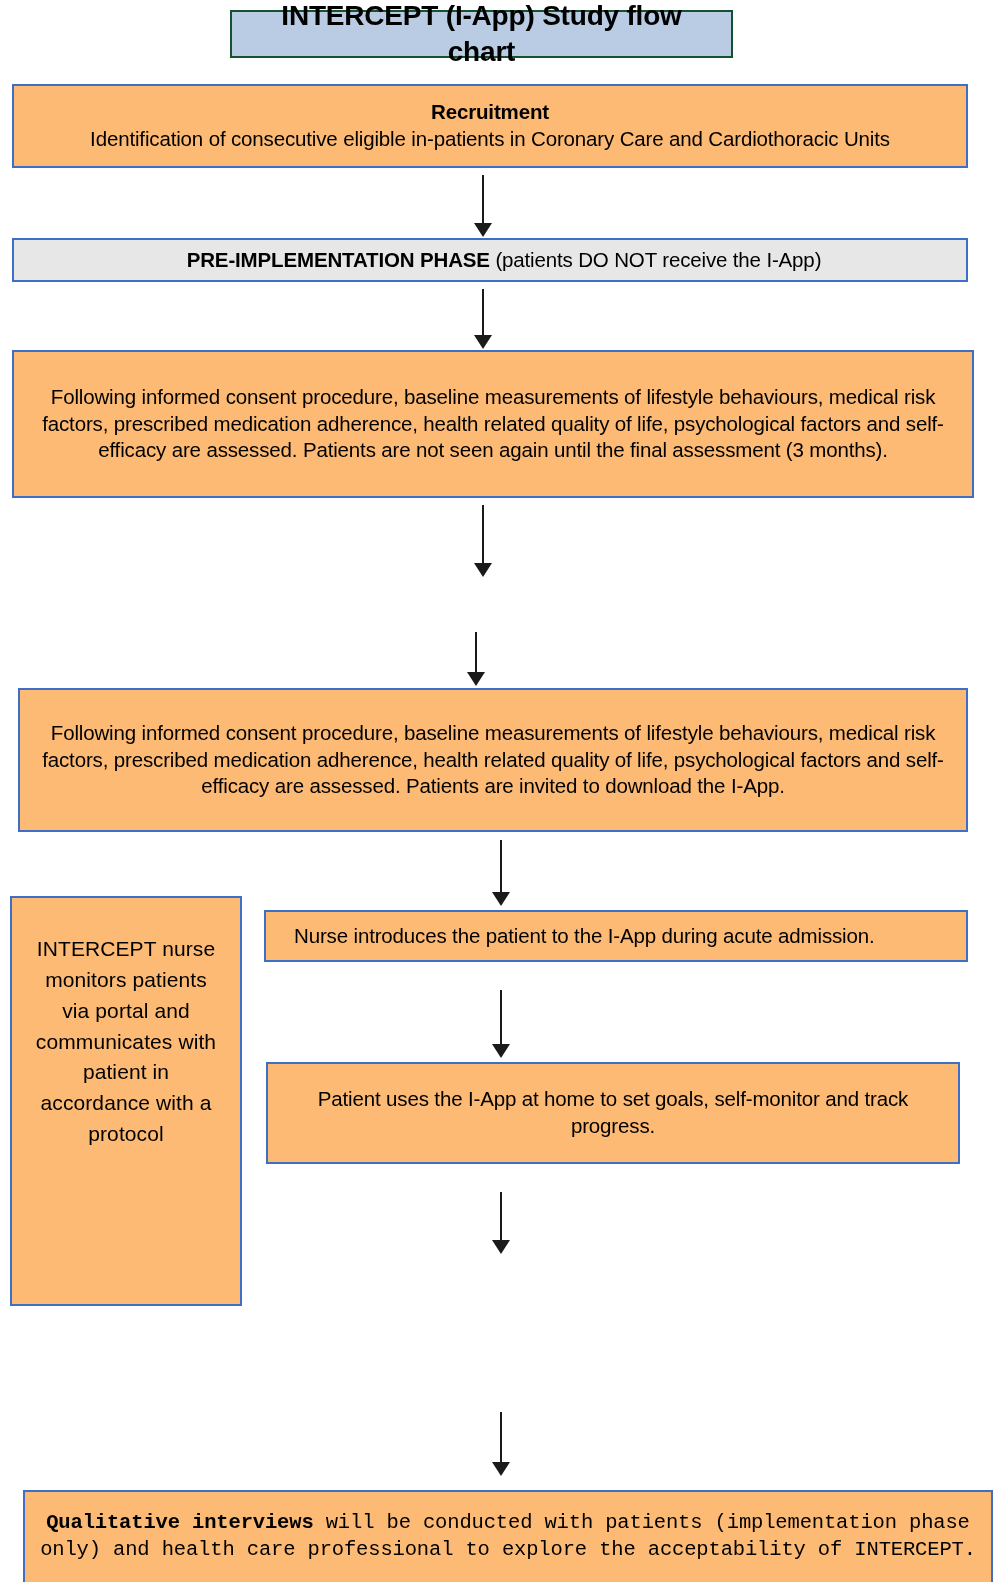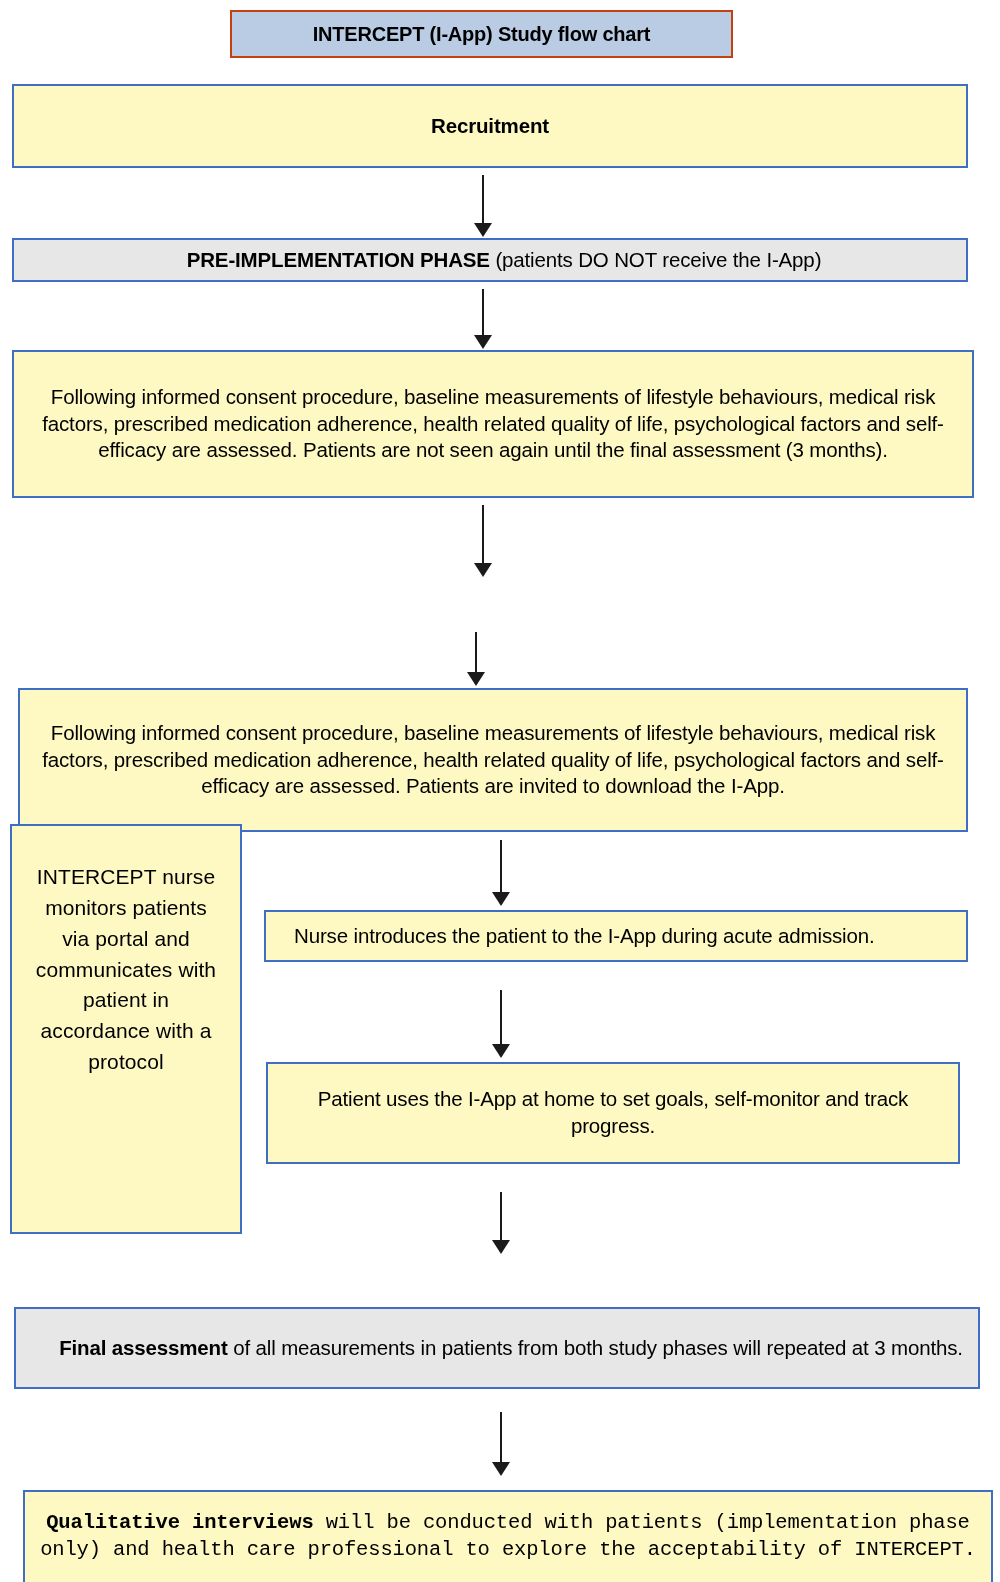--- a/index.html
+++ b/index.html
@@ -19,41 +19,41 @@
     position: relative;
     width: 1000px;
     height: 1582px;
   }
 
   
   .node {
     position: absolute;
     box-sizing: border-box;
     border: 2px solid #3f6fc4;
-    background: #fef9c3;
+    background: #fdba74;
     display: flex;
     align-items: center;
     justify-content: center;
     text-align: center;
     line-height: 1.30;
     font-size: 20.5px;
     letter-spacing: -0.15px;
   }
   .node .txt {
     display: block;
     width: 100%;
     padding: 0 14px;
     box-sizing: border-box;
   }
   .gray { background: #e7e7e7; padding-left: 28px; }
   .title-box {
     background: #b9cce4;
-    border: 2px solid #c2410c;
+    border: 2px solid #14532d;
     font-weight: bold;
-    font-size: 20px;
+    font-size: 28px;
     letter-spacing: -0.2px;
   }
   .bold { font-weight: bold; }
 
   
   .node.left-note {
     align-items: flex-start;
     font-size: 21px;
     letter-spacing: 0.1px;
     line-height: 1.47;
@@ -92,20 +92,21 @@
 
 <div class="canvas">
 
   <div class="node title-box" style="left:230px; top:10px; width:503px; height:48px;">
     <span class="txt">INTERCEPT (I-App) Study flow chart</span>
   </div>
 
   <div class="node" style="left:12px; top:84px; width:956px; height:84px;">
     <span class="txt">
       <span class="bold">Recruitment</span><br>
+      <span>Identification of consecutive eligible in-patients in Coronary Care and Cardiothoracic Units</span>
     </span>
   </div>
 
   <div class="arrow" style="left:474px; top:175px; height:62px;">
     <div class="shaft"></div>
     <div class="head"></div>
   </div>
 
   <div class="node gray" style="left:12px; top:238px; width:956px; height:44px;">
     <span class="txt">
@@ -135,21 +136,21 @@
 
   <div class="node" style="left:18px; top:688px; width:950px; height:144px;">
     <span class="txt">Following informed consent procedure, baseline measurements of lifestyle behaviours, medical risk factors, prescribed medication adherence, health related quality of life, psychological factors and self-efficacy are assessed. Patients are invited to download the I-App.</span>
   </div>
 
   <div class="arrow" style="left:492px; top:840px; height:66px;">
     <div class="shaft"></div>
     <div class="head"></div>
   </div>
 
-  <div class="node left-note" style="left:10px; top:824px; width:232px; height:410px;">
+  <div class="node left-note" style="left:10px; top:896px; width:232px; height:410px;">
     <span class="txt">INTERCEPT nurse monitors patients via portal and communicates with patient in accordance with a protocol</span>
   </div>
 
   <div class="node align-left" style="left:264px; top:910px; width:704px; height:52px;">
     <span class="txt">Nurse introduces the patient to the I-App during acute admission.</span>
   </div>
 
   <div class="arrow" style="left:492px; top:990px; height:68px;">
     <div class="shaft"></div>
     <div class="head"></div>
@@ -157,25 +158,20 @@
 
   <div class="node" style="left:266px; top:1062px; width:694px; height:102px;">
     <span class="txt">Patient uses the I-App at home to set goals, self-monitor and track progress.</span>
   </div>
 
   <div class="arrow" style="left:492px; top:1192px; height:62px;">
     <div class="shaft"></div>
     <div class="head"></div>
   </div>
 
-  <div class="node gray" style="left:14px; top:1307px; width:966px; height:82px;">
-    <span class="txt">
-      <span class="bold">Final assessment</span><span> of all measurements in patients from both study phases will repeated at 3 months.</span>
-    </span>
-  </div>
 
   <div class="arrow" style="left:492px; top:1412px; height:64px;">
     <div class="shaft"></div>
     <div class="head"></div>
   </div>
 
   <div class="node" style="left:23px; top:1490px; width:970px; height:94px;font-family:Liberation Mono, monospace;">
     <span class="txt">
       <span class="bold">Qualitative interviews</span><span> will be conducted with patients (implementation phase only) and health care professional to explore the acceptability of INTERCEPT.</span>
     </span>

